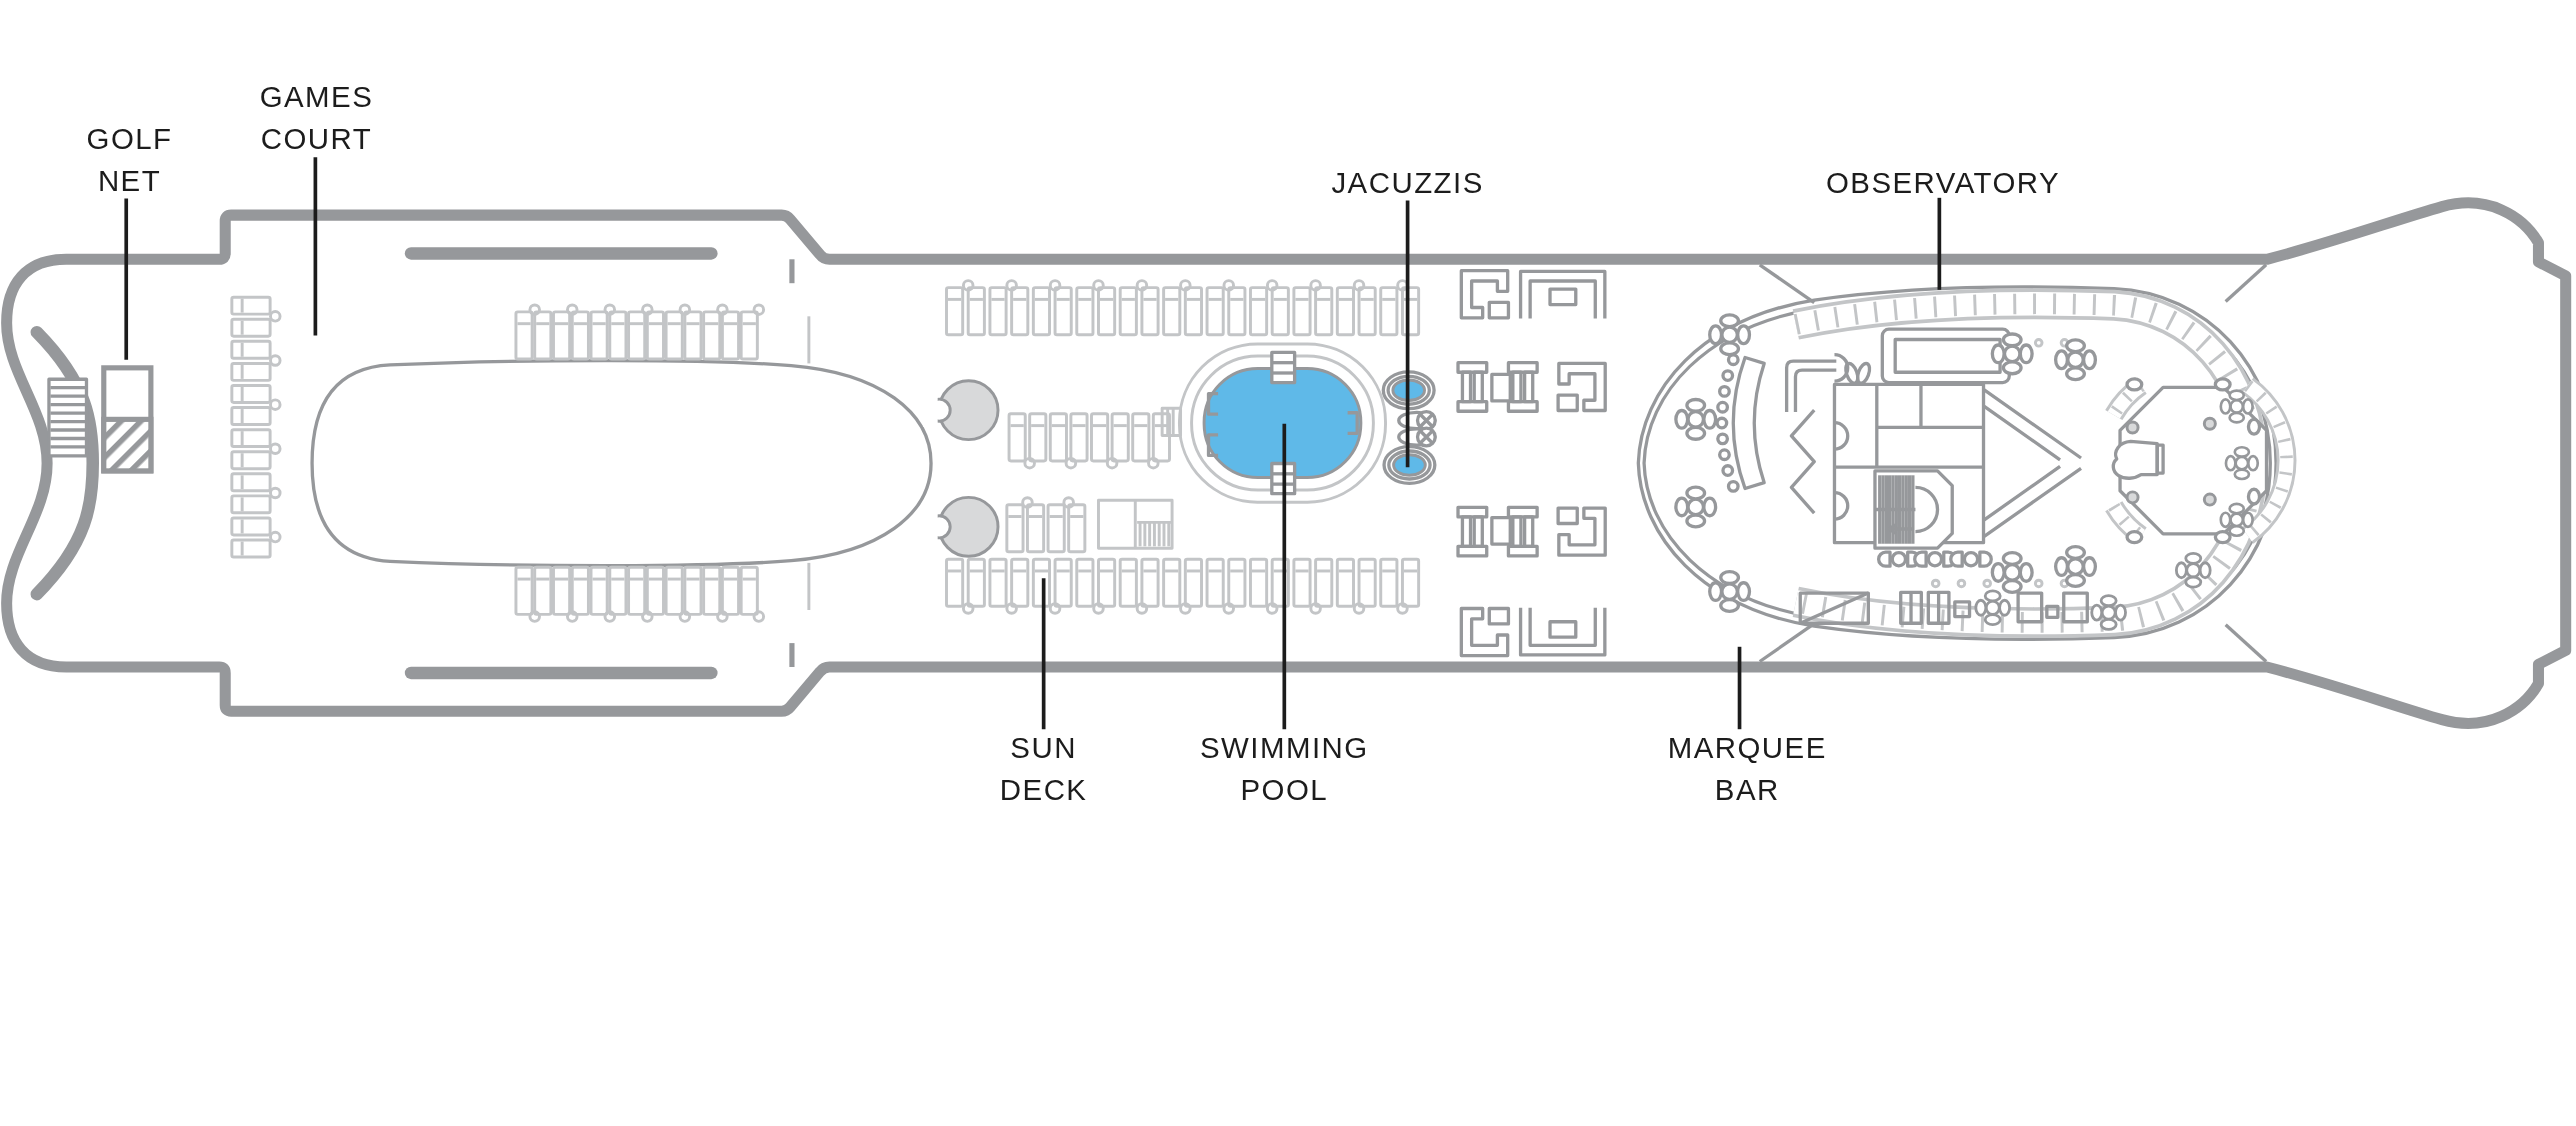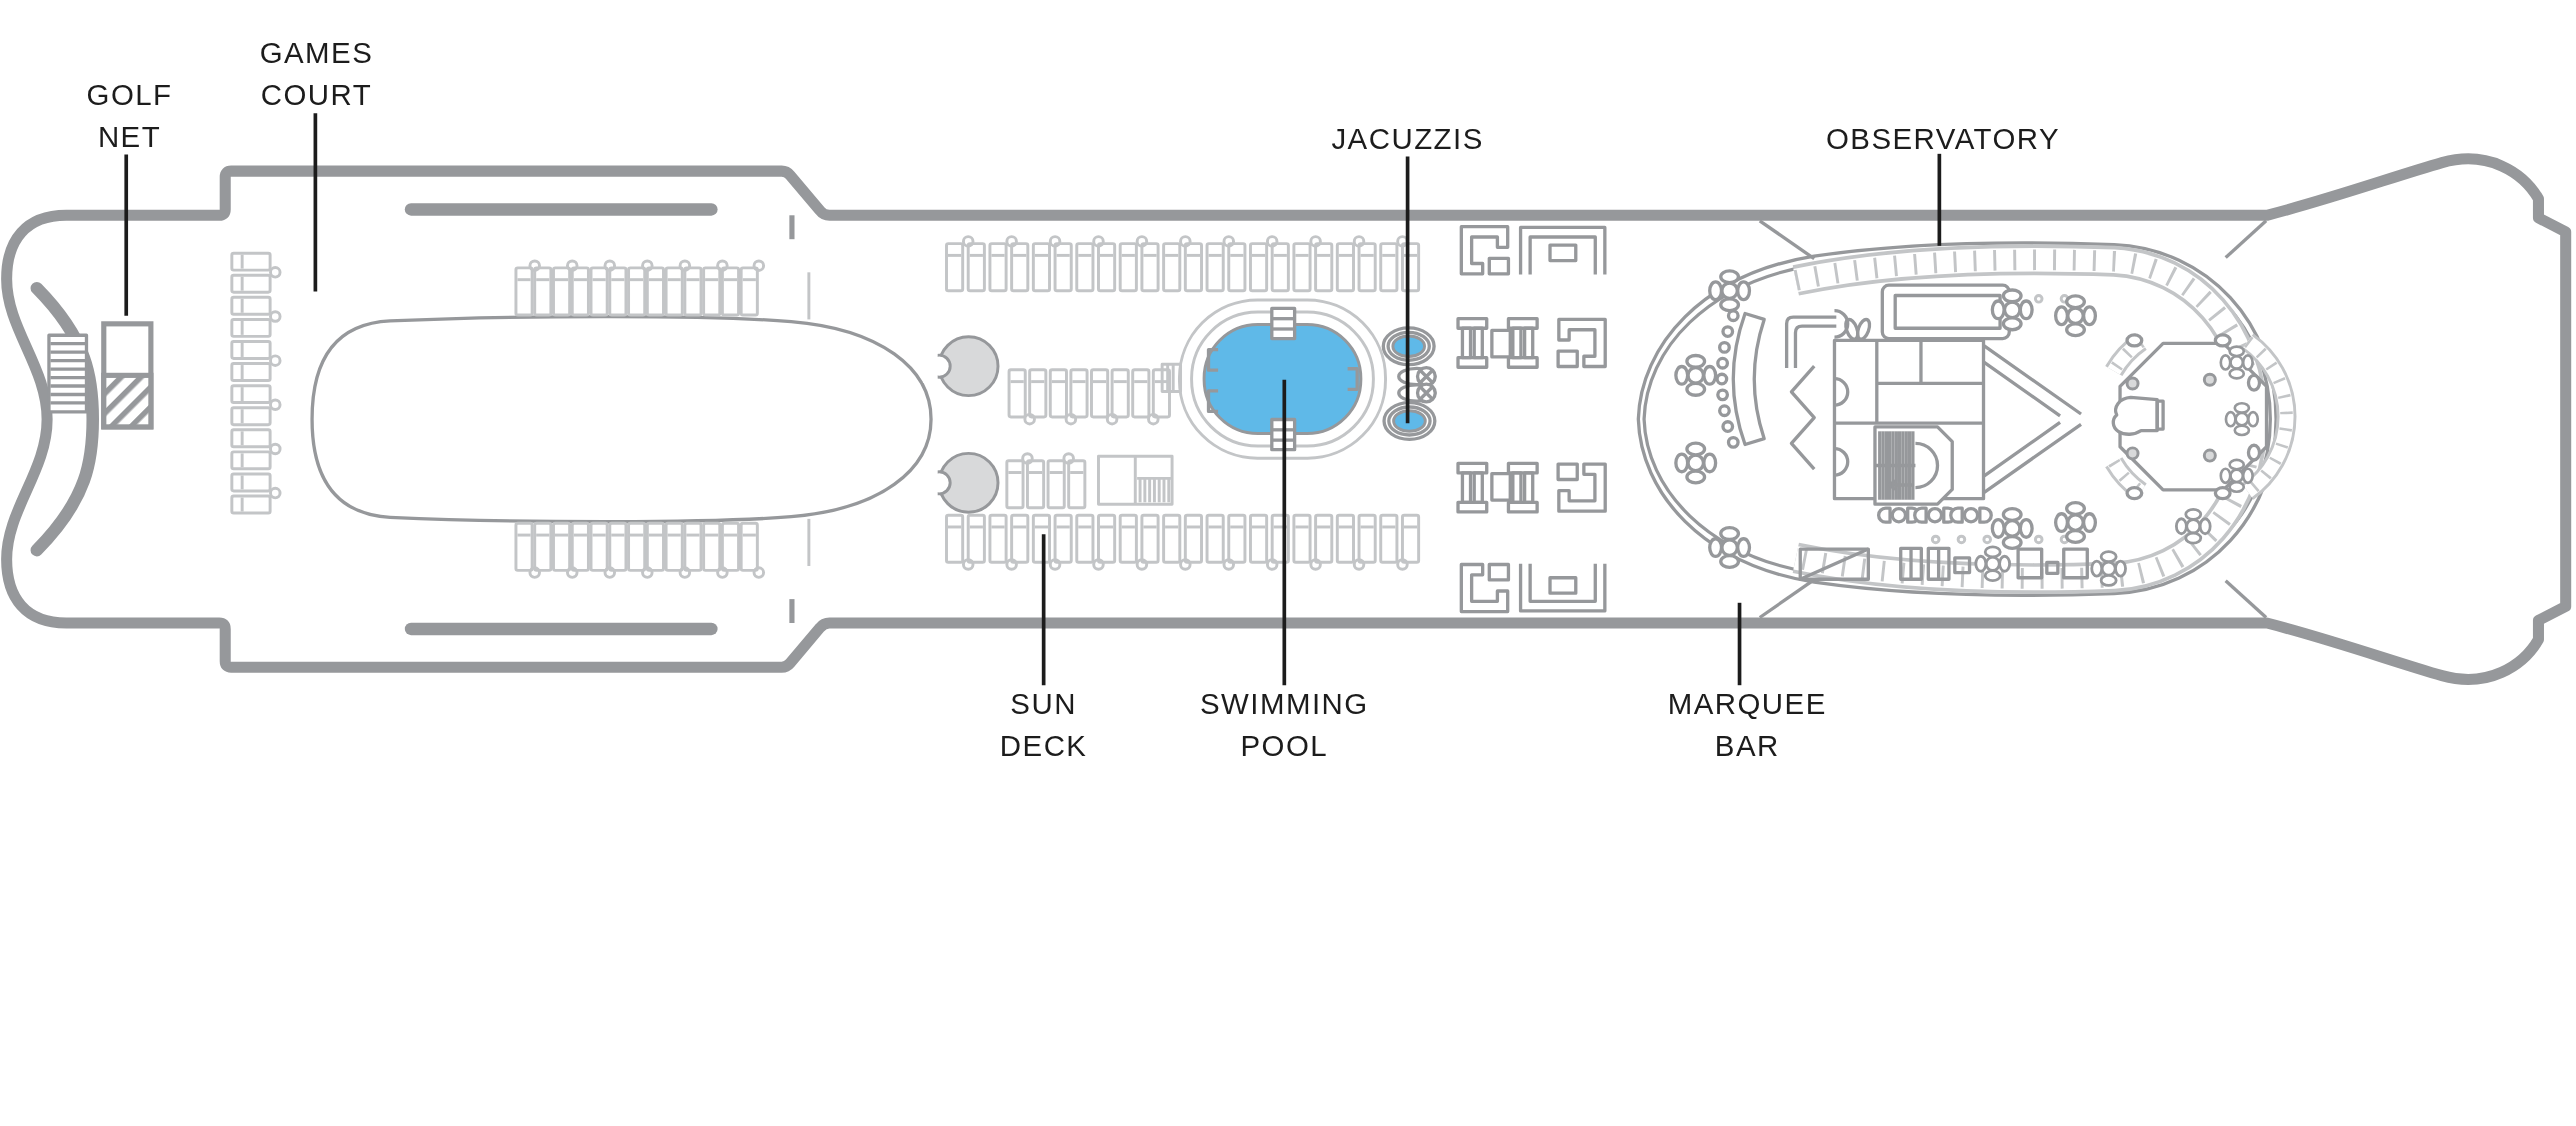--- a/index.html
+++ b/index.html
@@ -1,16 +1,16 @@
 <!DOCTYPE html>
 <html style="--hull: #96989b; --light: #c3c5c7; --water: #5fb9e8; --shade: #d8d9da; --ink: #1c1c1c; --bg: #ffffff;font-size:8.2px"><head>
 <meta charset="utf-8">
 <style>
   html,body{margin:0;padding:0;background:#fff;}
-  .plan-wrap{width:100%;background:#fff;}
+  .plan-wrap{width:100%;background:#fff;margin-top:44px;}
   svg{display:block;width:100%;height:auto;background:#fff;}
   
   .hull{fill:#fff;stroke:var(--hull);stroke-width:30;stroke-linejoin:round;stroke-linecap:round;}
   .mid{fill:none;stroke:var(--hull);stroke-width:9;stroke-linejoin:round;}
   .midf{fill:#fff;stroke:var(--hull);stroke-width:9;stroke-linejoin:round;}
   .lt{fill:none;stroke:var(--light);stroke-width:8;stroke-linejoin:round;}
   .thick{stroke:var(--hull);stroke-width:34;fill:none;stroke-linecap:round;}
   .ink{stroke:var(--ink);stroke-width:10;fill:none;}
   .blue{fill:var(--water);stroke:var(--hull);stroke-width:8;}
   .shade{fill:var(--shade);stroke:var(--hull);stroke-width:8;}

